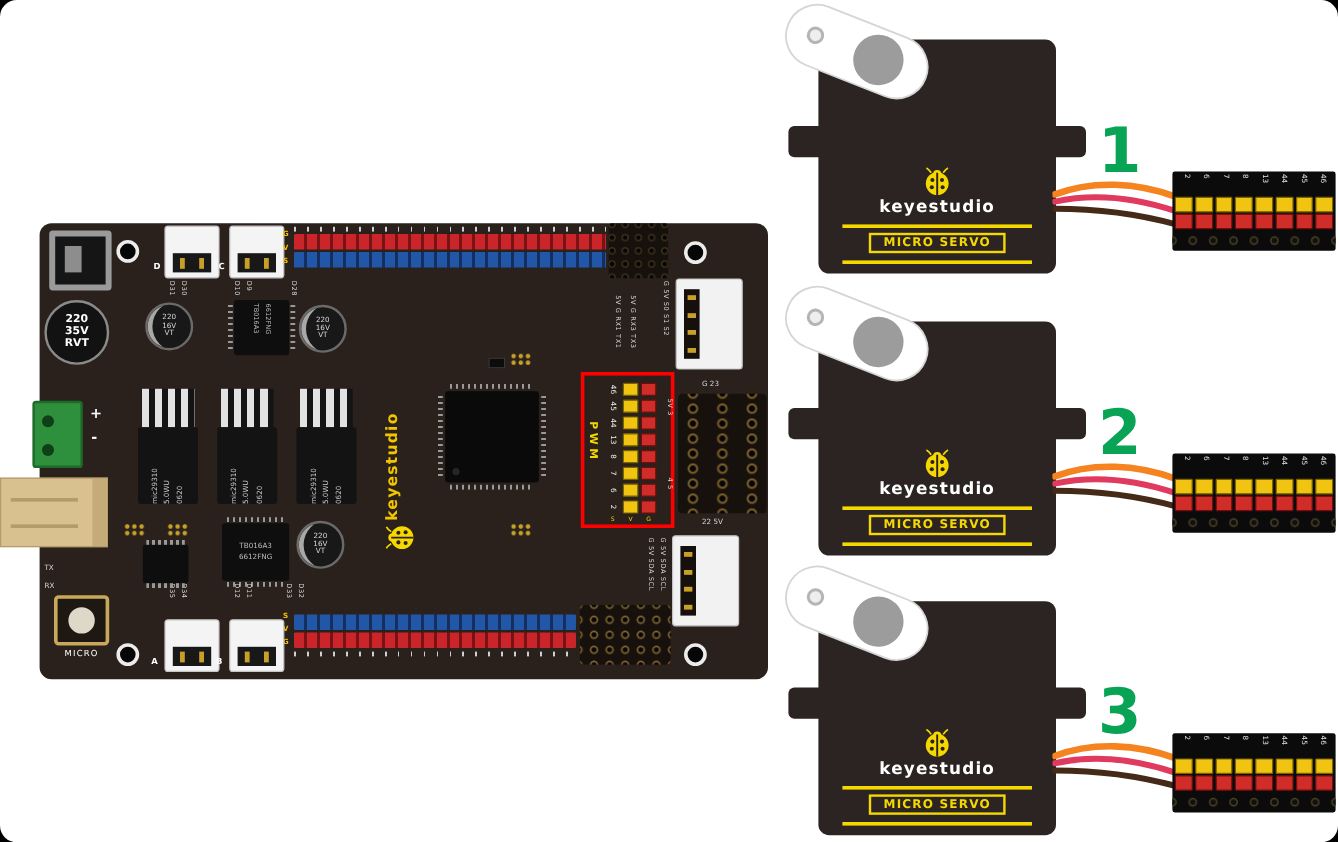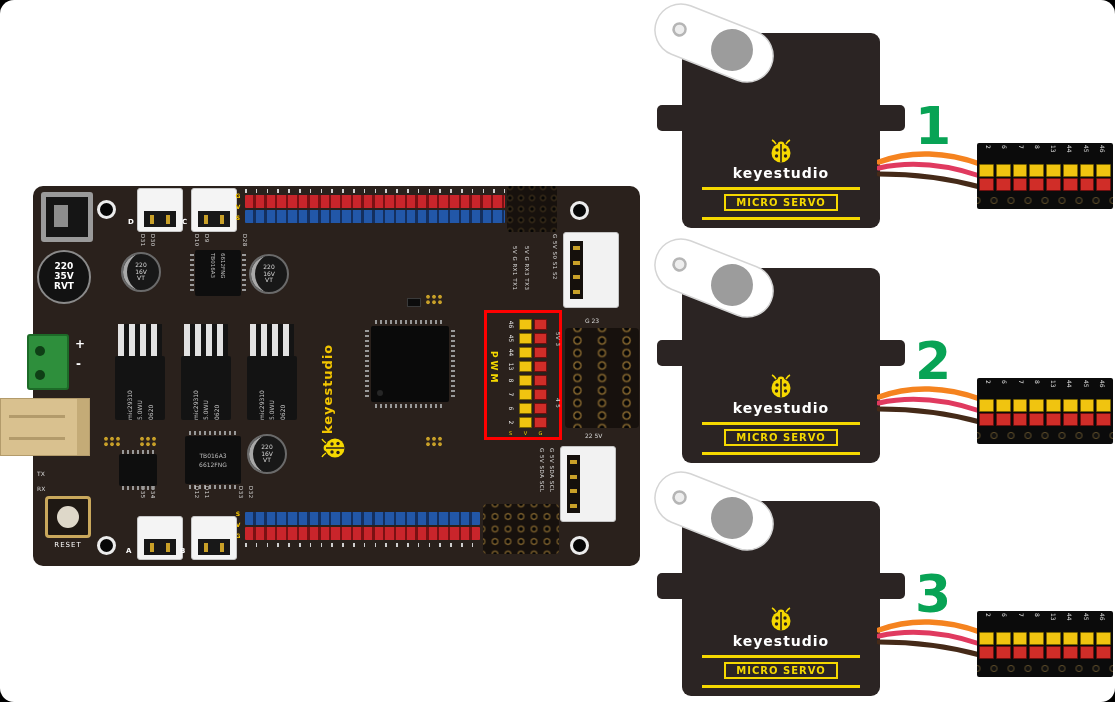--- a/index.html
+++ b/index.html
@@ -142,21 +142,21 @@
 
     <div class="usb">
       <b></b>
       <i style="top:16px"></i>
       <i style="top:38px"></i>
     </div>
 
     <div class="reset">
         <i></i>
       </div>
-    <span class="reset-label">RESET</span>
+    <span class="reset-label">MICRO</span>
     <span class="slabel" style="left:4px;top:284px">TX</span>
     <span class="slabel" style="left:4px;top:299px">RX</span>
 
     <div class="jst" style="left:104px;top:2px">
         <div class="jst-slot">
           <i></i>
           <i></i>
         </div>
       </div>
     <div class="jst" style="left:158px;top:2px">

